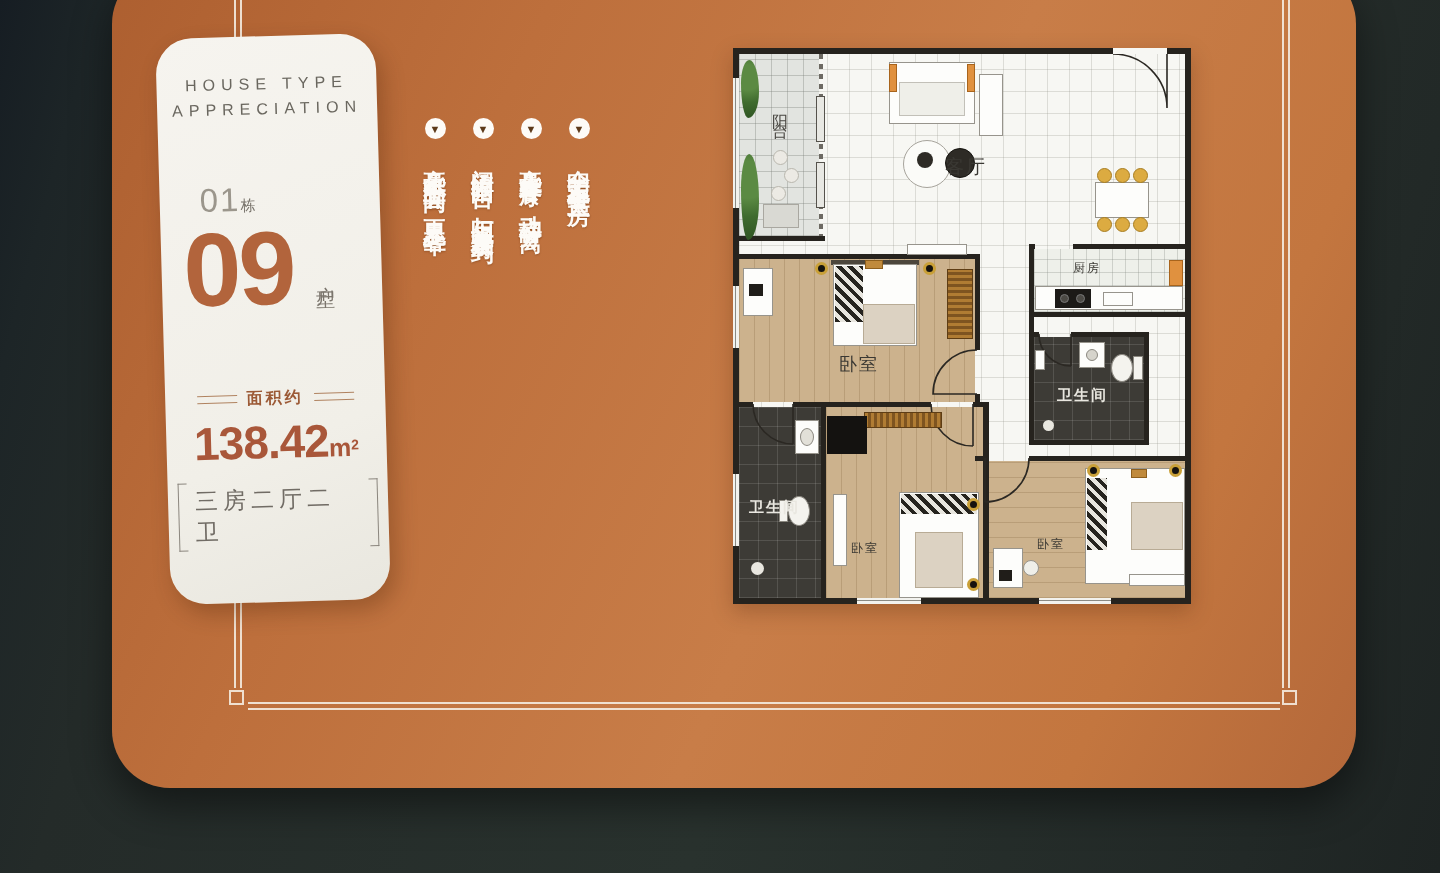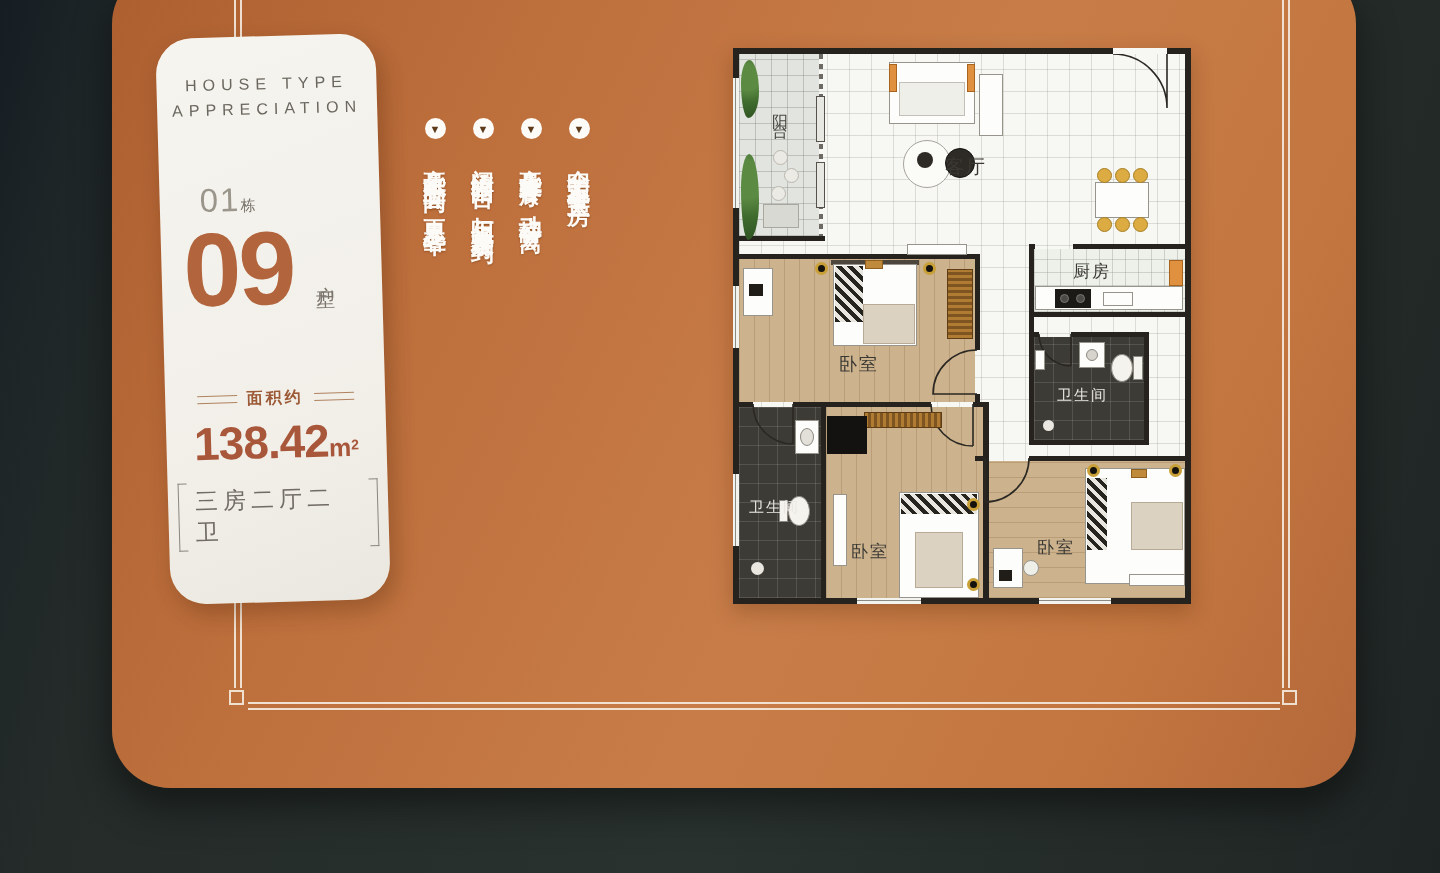--- a/index.html
+++ b/index.html
@@ -70,22 +70,22 @@
       repeating-linear-gradient(90deg,rgba(120,125,118,.35) 0 1px,transparent 1px 16px);}
   .kitchen{left:295px;top:195px;width:151px;height:63px;background:#eef0ea;
     background-image:repeating-linear-gradient(0deg,rgba(130,135,128,.3) 0 1px,transparent 1px 13px),
       repeating-linear-gradient(90deg,rgba(130,135,128,.3) 0 1px,transparent 1px 13px);}
   .wood{background:#ccb28d;
     background-image:repeating-linear-gradient(90deg,rgba(115,85,45,.22) 0 1px,transparent 1px 15px);}
   .wood.h{background-image:repeating-linear-gradient(0deg,rgba(115,85,45,.22) 0 1px,transparent 1px 15px);}
   .darktile{background:#3d3b36;
     background-image:repeating-linear-gradient(0deg,rgba(255,255,255,.12) 0 1px,transparent 1px 19px),
       repeating-linear-gradient(90deg,rgba(255,255,255,.12) 0 1px,transparent 1px 19px);}
-  .rlabel{position:absolute;color:#3a3833;font-size:17px;letter-spacing:2px;white-space:nowrap;}
-  .rlabel.light{color:#e9e7e0;font-size:15px;}
+  .rlabel{position:absolute;color:#3a3833;font-size:12px;letter-spacing:2px;white-space:nowrap;}
+  .rlabel.light{color:#e9e7e0;font-size:15px;font-weight:bold;}
   .vlabel{writing-mode:vertical-rl;letter-spacing:8px;color:#4a4843;font-size:16px;}
   .furn{border:1px solid #97948c;background:#fdfdfb;}
   .slats-h{background:repeating-linear-gradient(0deg,#b07c33 0 3px,#7e5420 3px 6px);border:1px solid #5e3d14;}
   .slats-v{background:repeating-linear-gradient(90deg,#b07c33 0 3px,#7e5420 3px 6px);border:1px solid #5e3d14;}
   .zebra{background:repeating-linear-gradient(45deg,#26241f 0 4px,#e8e6df 4px 8px);}
   .tan{background:#dcd2c2;border:1px solid #b8ab95;}
   .lamp{width:13px;height:13px;border-radius:50%;background:#15120e;border:3px solid #c9a038;}
   .circ{border-radius:50%;}
   .arcs{left:0;top:0;}
   .window-b{height:6px;background:linear-gradient(#f2f2ee 0 2px,#8a8a84 2px 3px,#f2f2ee 3px 6px);}

